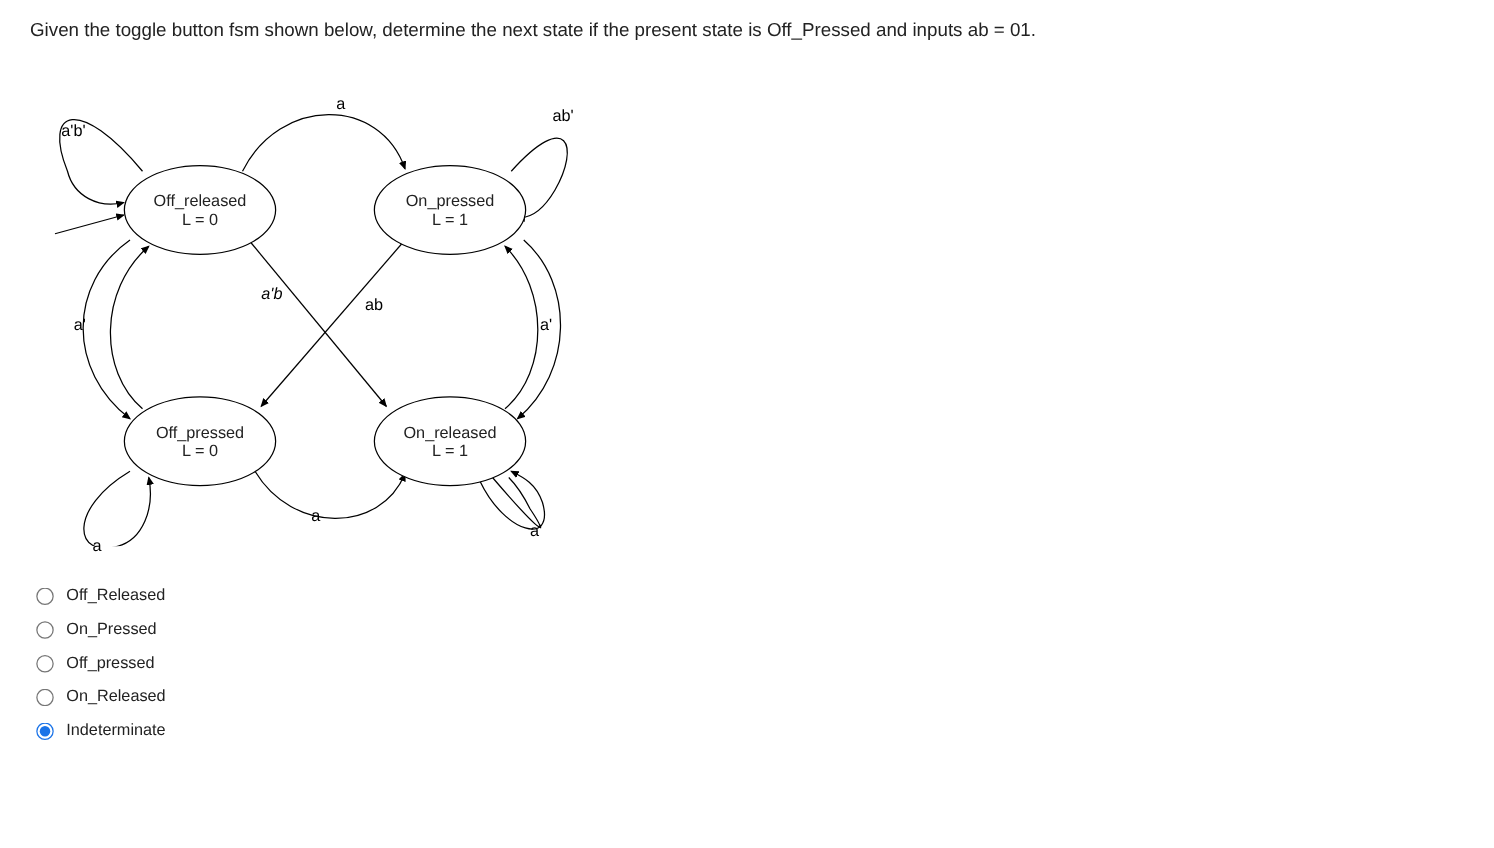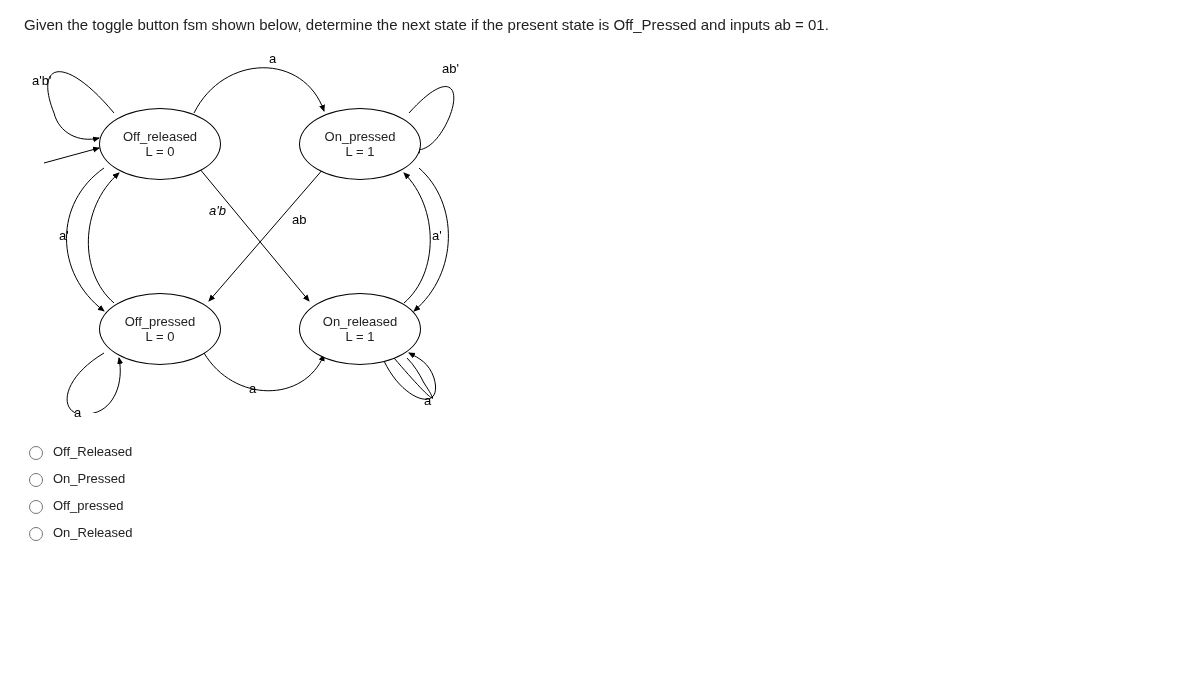--- a/index.html
+++ b/index.html
@@ -5,21 +5,21 @@
   body {
     font-family: Arial, sans-serif;
     font-size: 14px;
     margin: 0;
     padding: 16px 24px;
     color: #222;
     background: #fff;
   }
   .question {
     font-size: 15px;
-    margin-bottom: 0;
+    margin-bottom: 24px;
   }
   .diagram {
     position: relative;
     width: 440px;
     height: 380px;
     margin-bottom: 30px;
   }
   .state {
     position: absolute;
     width: 120px;
@@ -110,21 +110,21 @@
   </div>
   <div class="state" style="left:75px; top:260px;">
     <div>Off_pressed</div>
     <div>L = 0</div>
   </div>
   <div class="state" style="left:275px; top:260px;">
     <div>On_released</div>
     <div>L = 1</div>
   </div>
 
-  <div class="lbl" style="left:8px;  top:40px;">a'b'</div>
+  <div class="lbl" style="left:25px;  top:40px;">a'b'</div>
   <div class="lbl" style="left:245px;top:18px;">a</div>
   <div class="lbl" style="left:418px;top:28px;">ab'</div>
   <div class="lbl" style="left:35px; top:195px;">a'</div>
   <div class="lbl" style="left:185px;top:170px;font-style:italic;">a'b</div>
   <div class="lbl" style="left:268px;top:179px;">ab</div>
   <div class="lbl" style="left:408px;top:195px;">a'</div>
   <div class="lbl" style="left:50px; top:372px;">a</div>
   <div class="lbl" style="left:225px;top:348px;">a</div>
   <div class="lbl" style="left:400px;top:360px;">a'</div>
 </div>
@@ -139,13 +139,17 @@
     <span>On_Pressed</span>
   </label>
   <label class="option">
     <input type="radio" name="ans" style="">
     <span>Off_pressed</span>
   </label>
   <label class="option">
     <input type="radio" name="ans" style="">
     <span>On_Released</span>
   </label>
+  <label class="option">
+    <input type="radio" name="ans" checked="" style="">
+    <span>Indeterminate</span>
+  </label>
 </div>
 
 </body></html>

